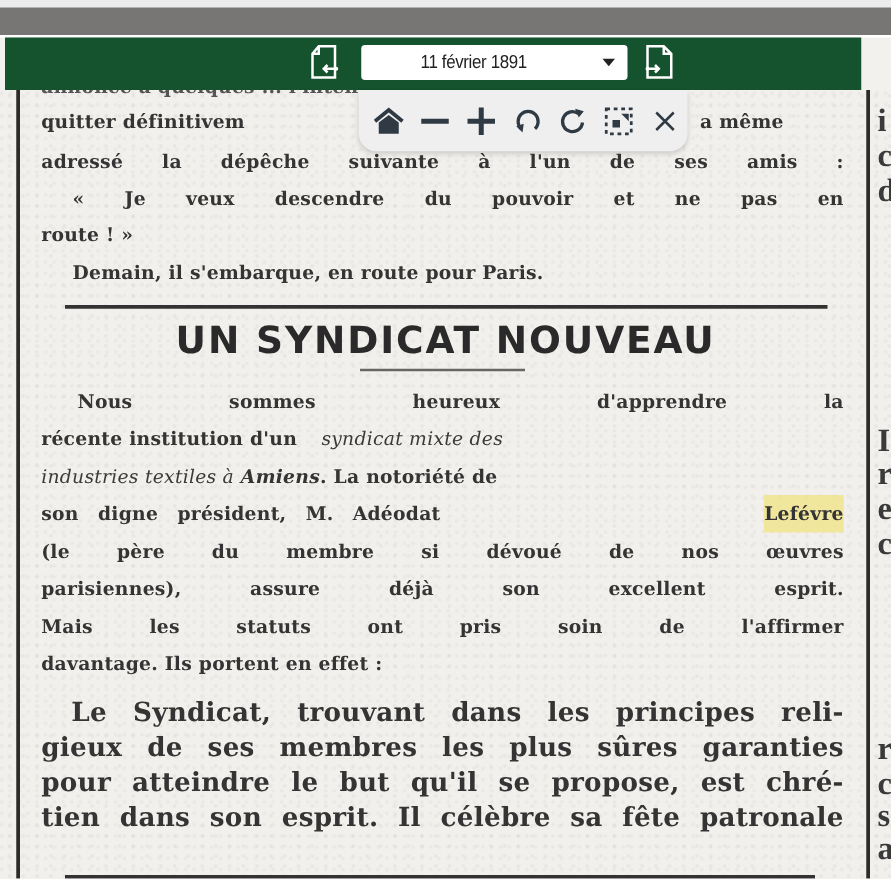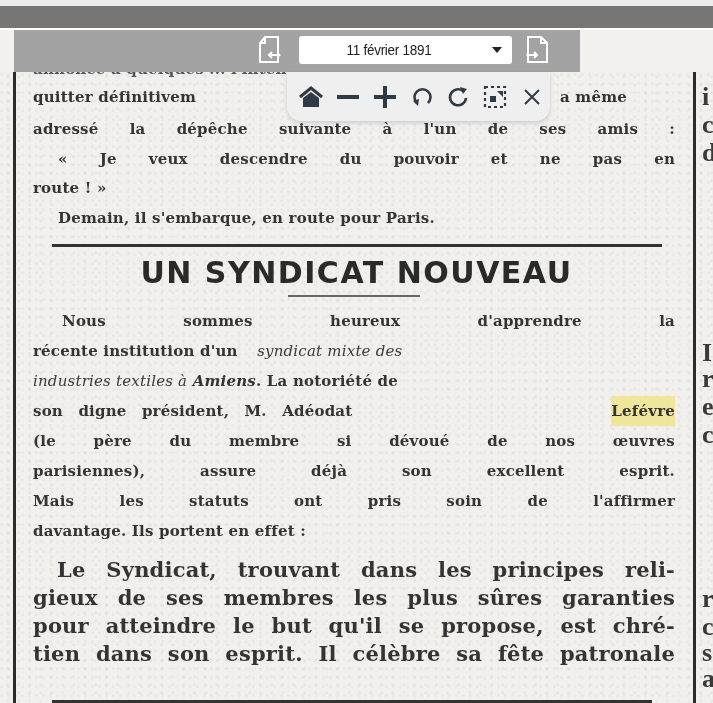--- a/index.html
+++ b/index.html
@@ -2,21 +2,21 @@
 <html><head>
   <meta charset="utf-8">
   <style>
     * { box-sizing: border-box; margin: 0; padding: 0; }
     html, body { width: 713px; height: 703px; overflow: hidden; background: #f3f1ee; }
     body { position: relative; font-family: "Liberation Sans", sans-serif; }
 
     .top-strip { position: absolute; left: 0; top: 0; width: 713px; height: 6px; background: #ececec; }
     .top-bar { position: absolute; left: 0; top: 6px; width: 713px; height: 22px; background: #787674; }
     .separator { position: absolute; left: 0; top: 28px; width: 713px; height: 2px; background: #ffffff; }
-    .nav-toolbar { position: absolute; left: 14px; top: 30px; width: 566px; height: 42px; background: #a3a3a3; }
+    .nav-toolbar { position: absolute; left: 4px; top: 30px; width: 685px; height: 42px; background: #14532d; }
 
     .page-btn { position: absolute; top: 5px; width: 26px; height: 30px; cursor: pointer; }
     .page-btn svg { width: 26px; height: 30px; display: block; }
     .prev-btn { left: 243px; }
     .next-btn { left: 511px; }
 
     .date-select { position: absolute; left: 285px; top: 6px; width: 213px; height: 28px; background: #fff; border-radius: 3px; cursor: pointer; }
     .date-select .date-label { position: absolute; left: 0; top: 0; width: 180px; height: 28px; line-height: 28px; text-align: center; font-family: "Liberation Sans Narrow", "Liberation Sans", sans-serif; font-size: 15px; color: #222; letter-spacing: -0.3px; transform: scaleX(0.9); transform-origin: center; }
     .date-select .caret { position: absolute; right: 10px; top: 11px; width: 0; height: 0; border-left: 5px solid transparent; border-right: 5px solid transparent; border-top: 6px solid #222; }
 

